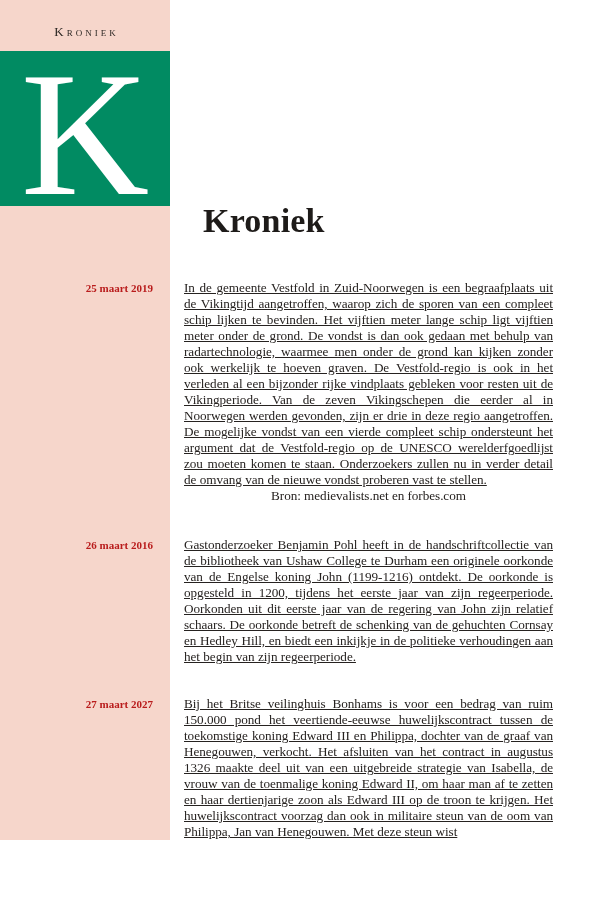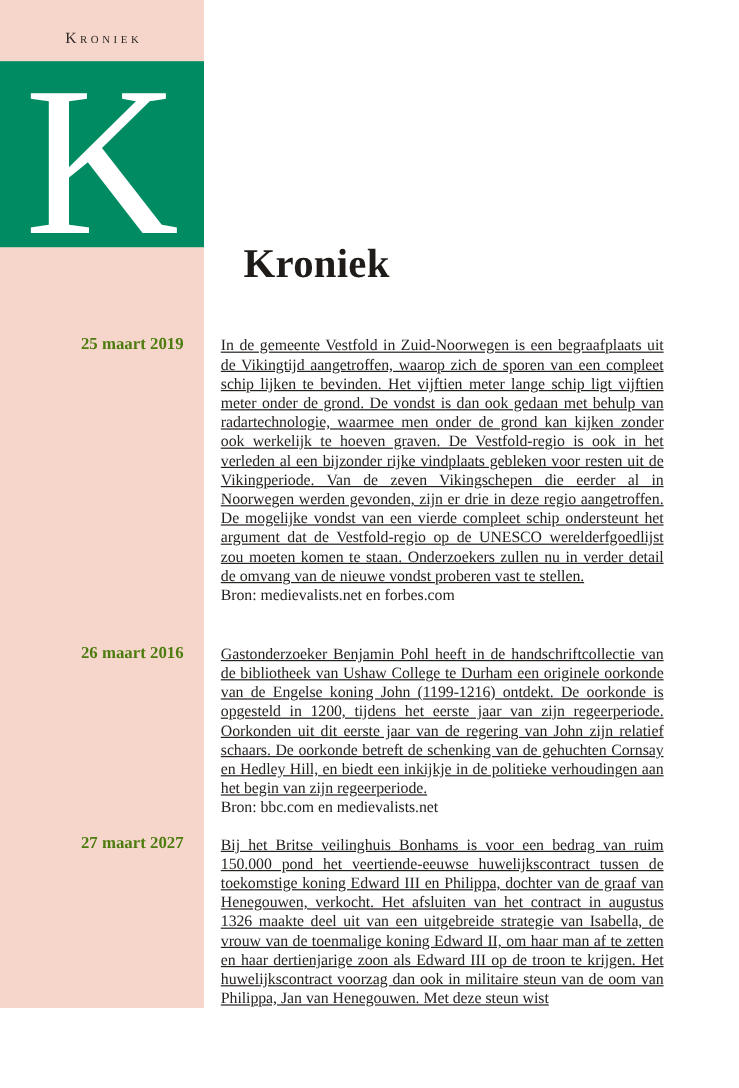--- a/index.html
+++ b/index.html
@@ -59,42 +59,42 @@
     letter-spacing: 0.2px;
   }
   
   .entry { position: absolute; left: 0; width: 616px; }
   .entry-date {
     position: absolute;
     left: 0; top: 0;
     width: 153px;
     text-align: right;
     font-weight: bold;
-    font-size: 14px;
+    font-size: 11px;
     line-height: 16px;
-    color: #4d7c0f;
+    color: #b91c1c;
     white-space: nowrap;
   }
   .entry-body {
     position: absolute;
     left: 184px; top: 0;
     width: 369px;
   }
   .entry-text {
     text-align: justify;
     font-size: 13.2px;
     line-height: 16px;
     letter-spacing: -0.05px;
     word-spacing: 0.1px;
     hyphens: auto;
     text-decoration: underline;
     -webkit-hyphens: auto;
   }
   .entry-source {
-    text-align: left;
+    text-align: center;
     font-size: 13.2px;
     line-height: 16px;
     letter-spacing: -0.05px;
   }
   .entry-source:empty { display: none; }
 </style>
 </head>
 <body>
 
 <div class="page">
@@ -114,21 +114,20 @@
     <div class="entry-body">
       <div class="entry-text">In de gemeente Vestfold in Zuid-Noorwegen is een begraafplaats uit de Vikingtijd aangetroffen, waarop zich de sporen van een compleet schip lijken te bevinden. Het vijftien meter lange schip ligt vijftien meter onder de grond. De vondst is dan ook gedaan met behulp van radartechnologie, waarmee men onder de grond kan kijken zonder ook werkelijk te hoeven graven. De Vestfold-regio is ook in het verleden al een bijzonder rijke vindplaats gebleken voor resten uit de Vikingperiode. Van de zeven Vikingschepen die eerder al in Noorwegen werden gevonden, zijn er drie in deze regio aangetroffen. De mogelijke vondst van een vierde compleet schip ondersteunt het argument dat de Vestfold-regio op de UNESCO werelderfgoedlijst zou moeten komen te staan. Onderzoekers zullen nu in verder detail de omvang van de nieuwe vondst proberen vast te stellen.</div>
       <div class="entry-source">Bron: medievalists.net en forbes.com</div>
     </div>
   </div>
 
   <div class="entry" style="top:537px">
     <div class="entry-date">26 maart 2016</div>
     <div class="entry-body">
       <div class="entry-text">Gastonderzoeker Benjamin Pohl heeft in de handschriftcollectie van de bibliotheek van Ushaw College te Durham een originele oorkonde van de Engelse koning John (1199-1216) ontdekt. De oorkonde is opgesteld in 1200, tijdens het eerste jaar van zijn regeerperiode. Oorkonden uit dit eerste jaar van de regering van John zijn relatief schaars. De oorkonde betreft de schenking van de gehuchten Cornsay en Hedley Hill, en biedt een inkijkje in de politieke verhoudingen aan het begin van zijn regeerperiode.</div>
-      <div class="entry-source">Bron: bbc.com en medievalists.net</div>
     </div>
   </div>
 
   <div class="entry" style="top:696px">
     <div class="entry-date">27 maart 2027</div>
     <div class="entry-body">
       <div class="entry-text">Bij het Britse veilinghuis Bonhams is voor een bedrag van ruim 150.000 pond het veertiende-eeuwse huwelijkscontract tussen de toekomstige koning Edward III en Philippa, dochter van de graaf van Henegouwen, verkocht. Het afsluiten van het contract in augustus 1326 maakte deel uit van een uitgebreide strategie van Isabella, de vrouw van de toenmalige koning Edward II, om haar man af te zetten en haar dertienjarige zoon als Edward III op de troon te krijgen. Het huwelijkscontract voorzag dan ook in militaire steun van de oom van Philippa, Jan van Henegouwen. Met deze steun wist</div>
 
     </div>
   </div>

